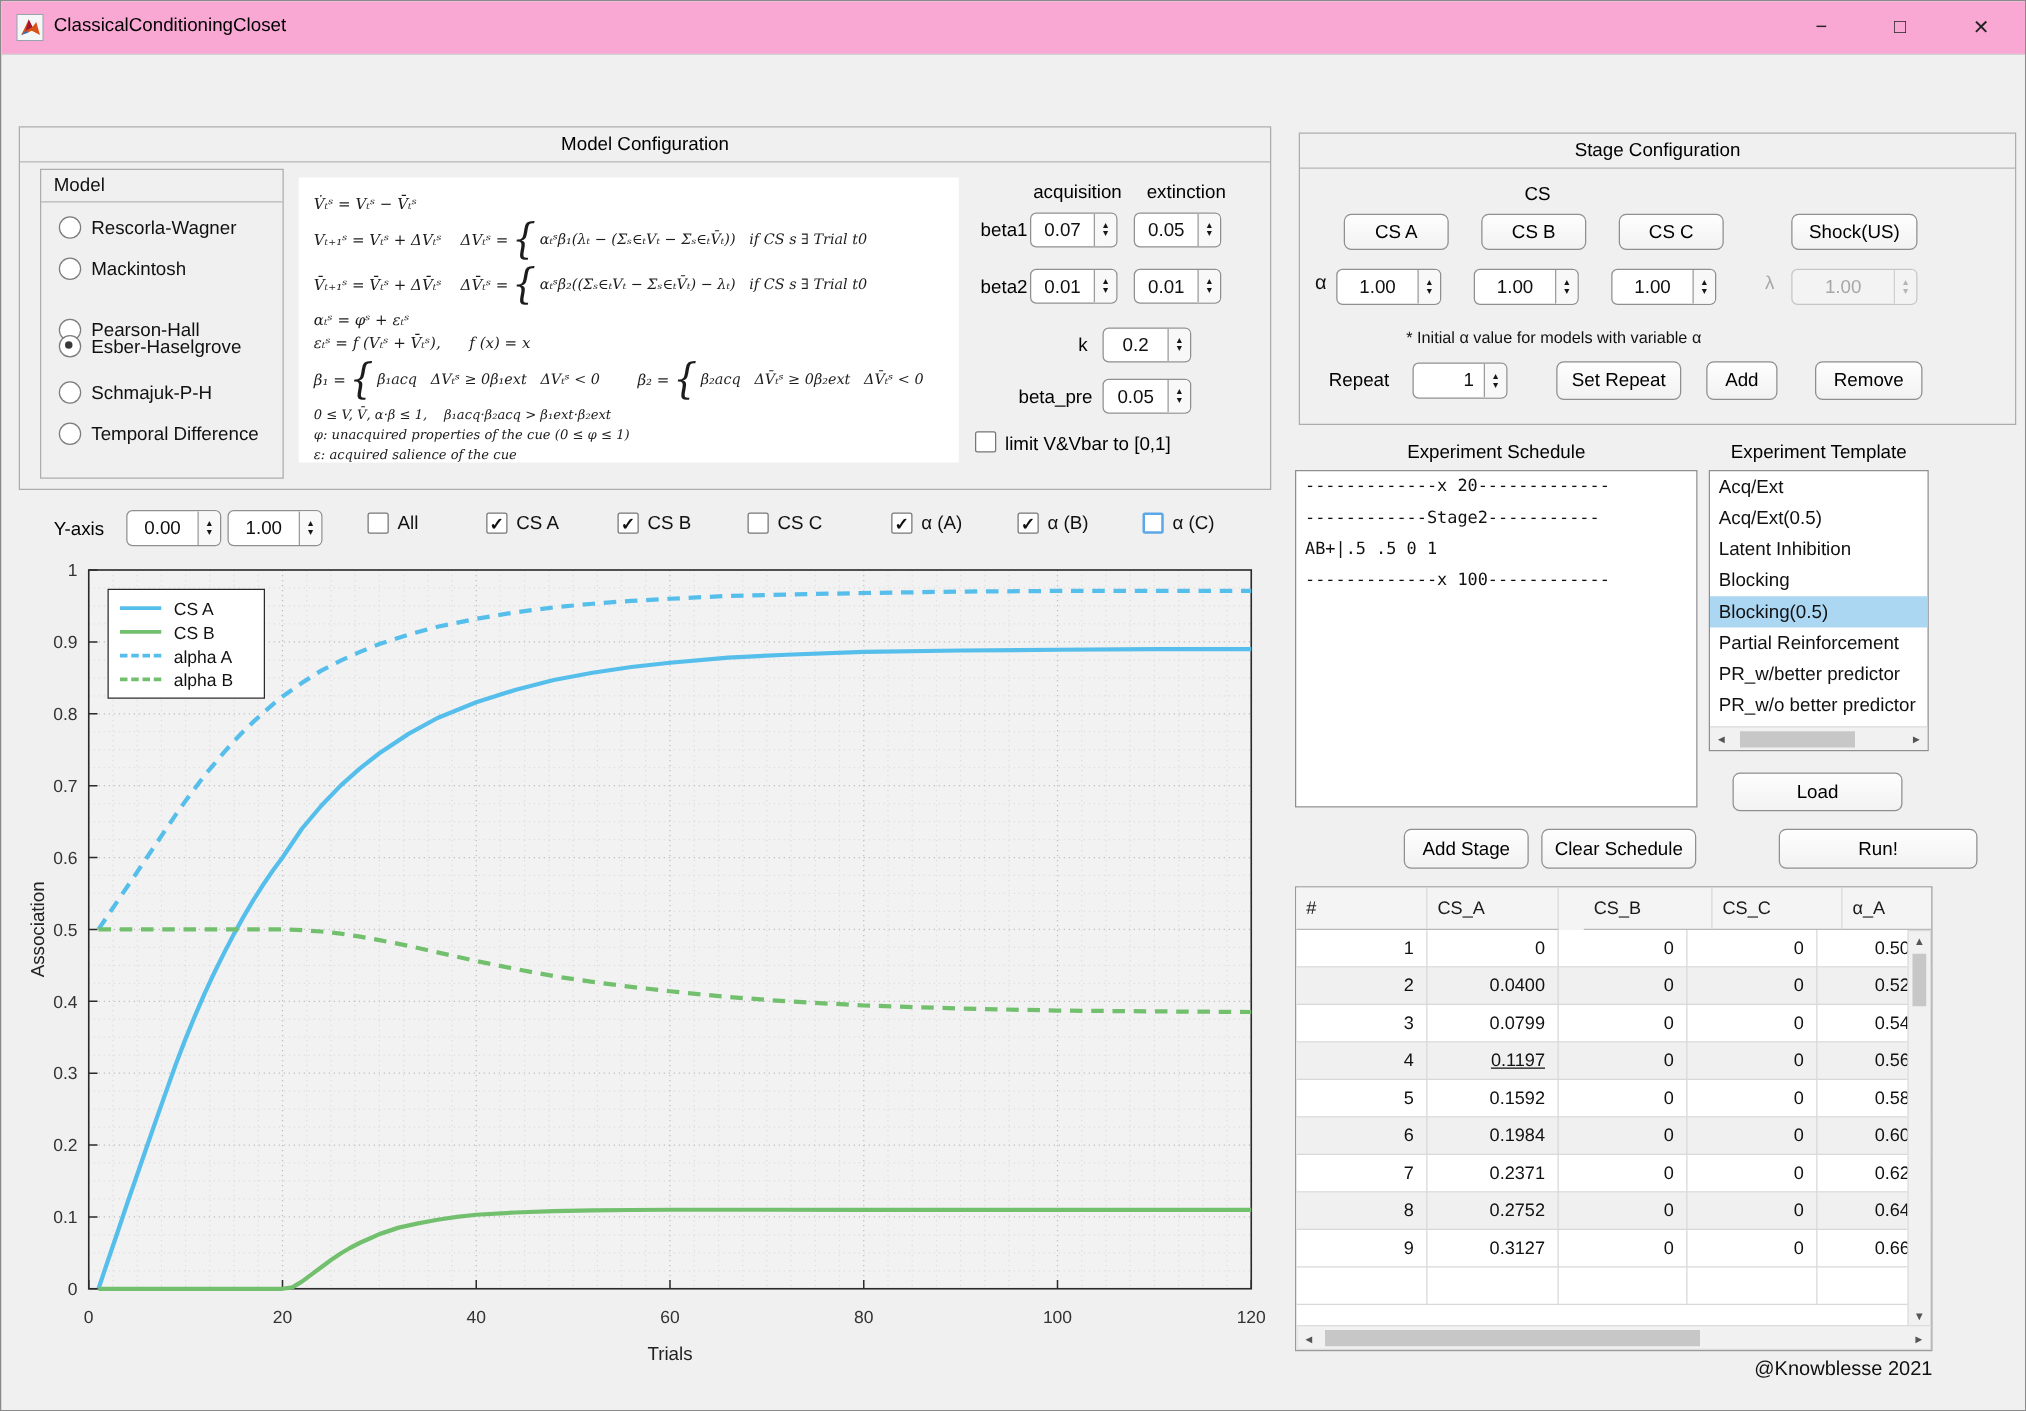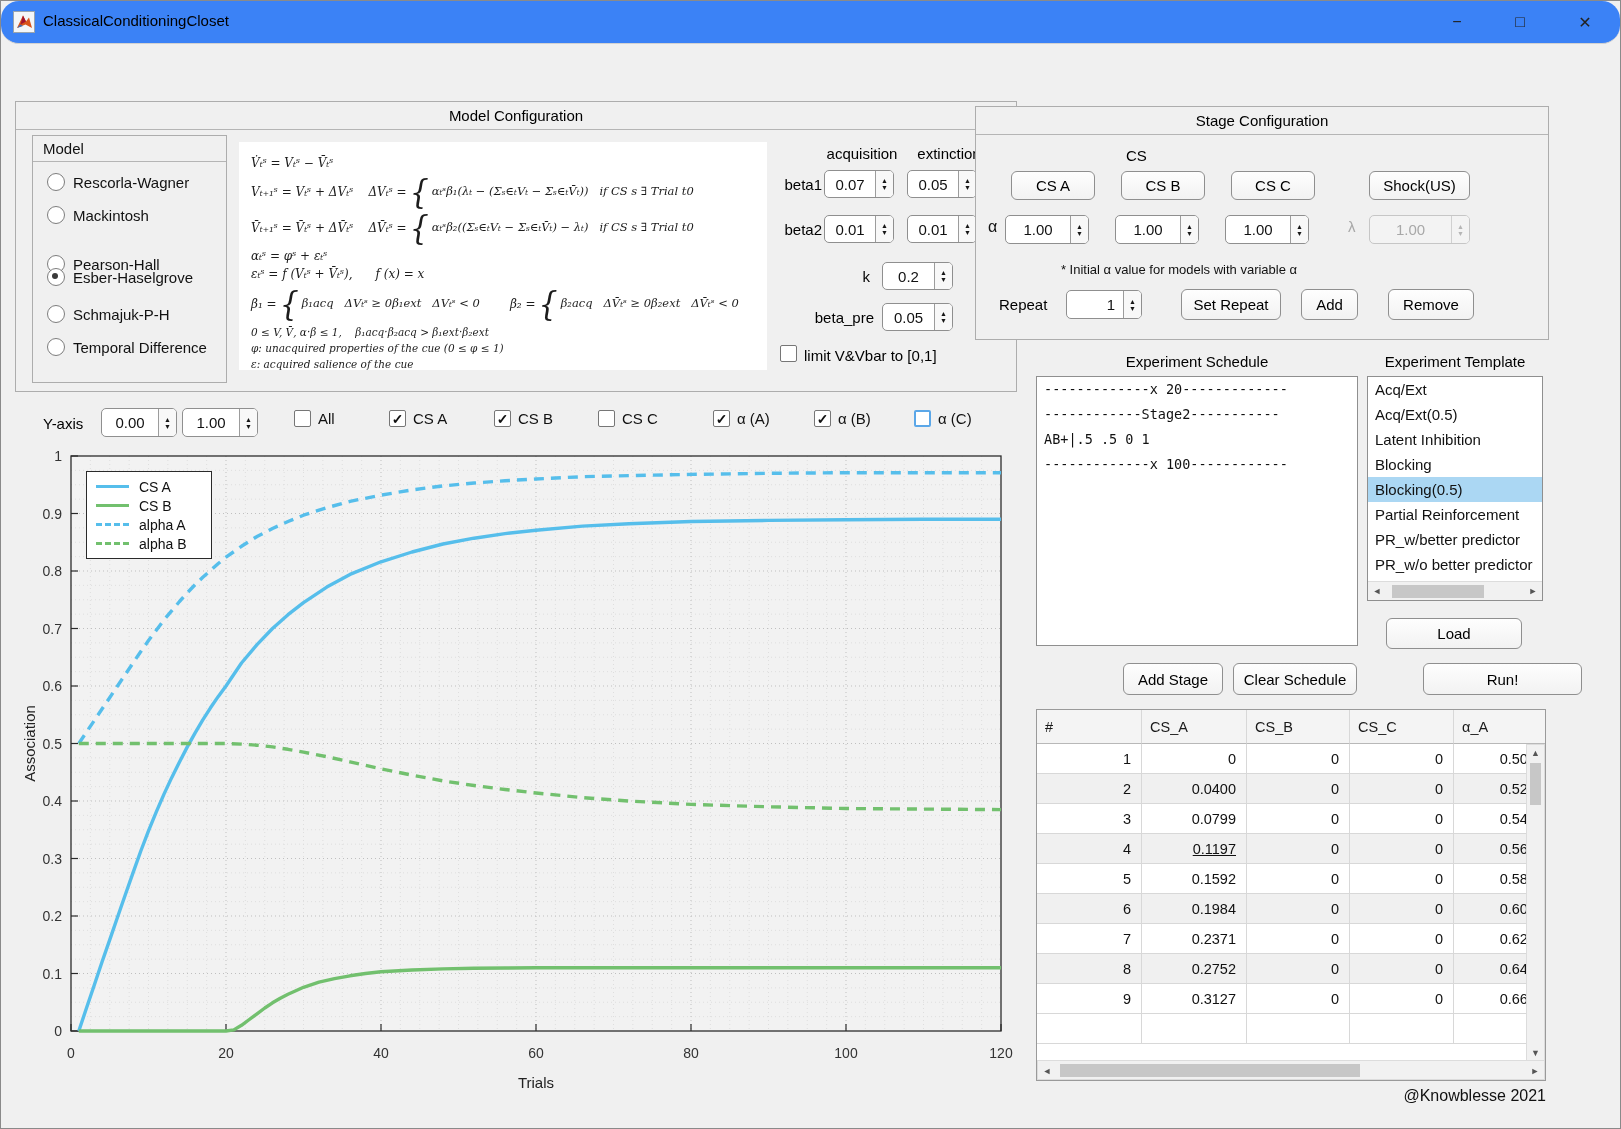--- a/index.html
+++ b/index.html
@@ -1,21 +1,21 @@
 <!DOCTYPE html>
 <html><head>
 <meta charset="utf-8">
 <style>
   html,body{margin:0;padding:0;background:#888;}
   #app{position:relative;width:1621px;height:1129px;background:#f0f0f0;
        font-family:"Liberation Sans",sans-serif;color:#111;overflow:hidden;
        border:1px solid #8a8a8a;box-sizing:border-box;}
   .abs{position:absolute;}
   
-  .titlebar{left:0;top:0;width:100%;height:42px;background:#3b82f6;border-bottom:1px solid #d2d2d2;border-radius:18px;}
+  .titlebar{left:0;top:0;width:100%;height:42px;background:#f9a8d4;border-bottom:1px solid #d2d2d2;}
   .win-title{left:42px;top:11px;font-size:15px;color:#000;}
   .win-btn{top:0;width:46px;height:42px;display:flex;align-items:center;justify-content:center;
            font-size:16px;color:#222;cursor:default;}
   
   .panel{position:absolute;border:1px solid #adadad;background:#f0f0f0;}
   .panel-title{position:absolute;left:0;right:0;top:5px;text-align:center;font-size:15px;color:#000;}
   .panel-sep{position:absolute;left:0;right:0;top:27px;height:1px;background:#b5b5b5;}
   .sub-title{position:absolute;left:10px;top:4px;font-size:15px;}
   .sub-sep{position:absolute;left:0;right:0;top:25px;height:1px;background:#b5b5b5;}
   
@@ -232,25 +232,25 @@
         <span class="sp-arr">
           <span class="sp-a">▲</span>
           <span class="sp-a">▼</span>
         </span>
       </div>
 
     <span class="cbx abs" style="left:764px;top:243px"></span>
     <span class="abs small-label" style="left:788px;top:245px">limit V&amp;Vbar to [0,1]</span>
   </div>
 
-  <div class="panel" style="left:974px;top:105px;width:572px;height:232px">
+  <div class="panel" style="left:1038px;top:105px;width:572px;height:232px">
     <div class="panel-title">Stage Configuration</div>
     <div class="panel-sep"></div>
 
-    <div class="abs small-label" style="left:150px;top:40px;width:80px;">CS</div>
+    <div class="abs small-label" style="left:150px;top:40px;width:80px;text-align:center">CS</div>
 
     <div class="btn" style="left:35px;top:64px;width:84px;height:29px">CS A</div>
     <div class="btn" style="left:145px;top:64px;width:84px;height:29px">CS B</div>
     <div class="btn" style="left:255px;top:64px;width:84px;height:29px">CS C</div>
     <div class="btn" style="left:393px;top:64px;width:101px;height:29px">Shock(US)</div>
 
     <div class="abs" style="left:12px;top:111px;font-size:16px">α</div>
     <div class="spinner" style="left:29px;top:108px;width:84px;height:29px">
         <span class="sp-val">1.00</span>
         <span class="sp-arr">
@@ -326,21 +326,21 @@
 
   <div class="btn" style="left:1385px;top:617px;width:136px;height:31px">Load</div>
   <div class="btn" style="left:1122px;top:662px;width:100px;height:32px">Add Stage</div>
   <div class="btn" style="left:1232px;top:662px;width:124px;height:32px">Clear Schedule</div>
   <div class="btn" style="left:1422px;top:662px;width:159px;height:32px">Run!</div>
 
   <div class="tbl" style="left:1035px;top:708px;width:510px;height:372px">
     <div id="tbl-head" class="t-row t-head">
         <div class="t-cell" style="width: 105px;">#</div>
         <div class="t-cell" style="width: 105px;">CS_A</div>
-        <div class="t-cell" style="width: 103px;">CS_B</div>
+        <div class="t-cell" style="width: 103px; margin-left: 20px;">CS_B</div>
         <div class="t-cell" style="width: 104px; text-align: center;">CS_C</div>
         <div class="t-cell" style="width: 93px;">α_A</div>
       </div>
     <div id="tbl-body">
         <div class="t-row">
           <div class="t-cell" style="width: 105px;">1</div>
           <div class="t-cell" style="width: 105px;">0</div>
           <div class="t-cell" style="width: 103px;">0</div>
           <div class="t-cell" style="width: 104px;">0</div>
           <div class="t-cell" style="width: 93px;">0.500</div>

